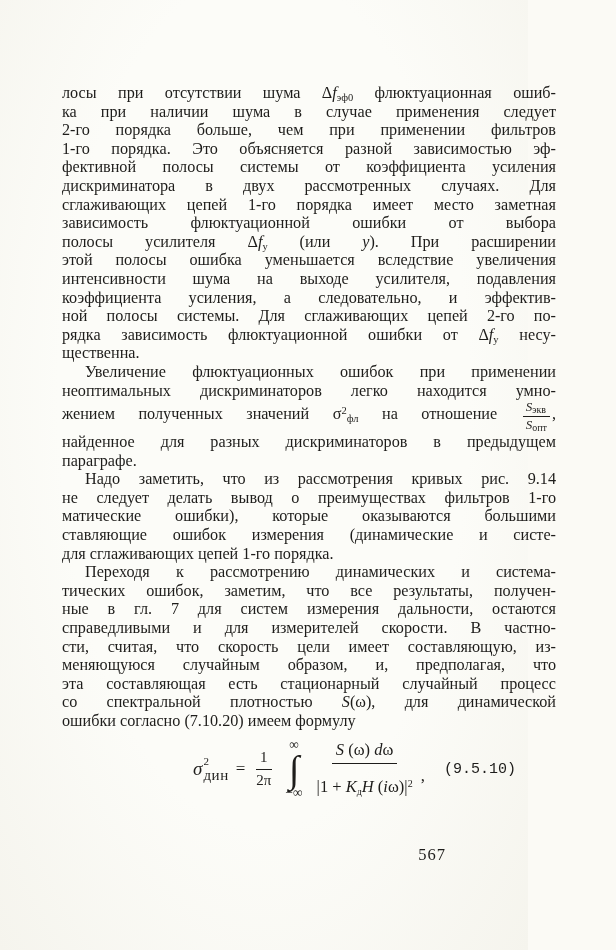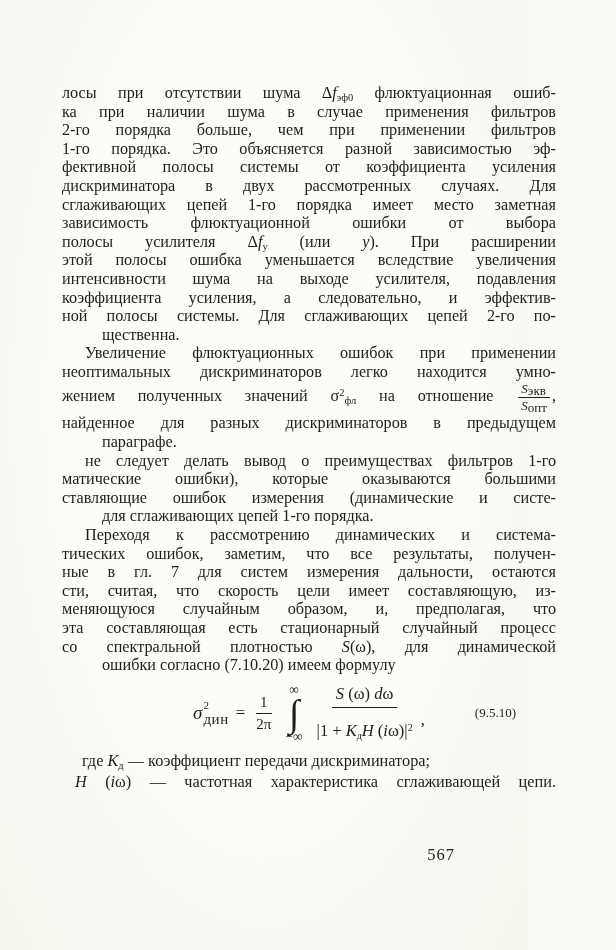--- a/index.html
+++ b/index.html
@@ -17,102 +17,105 @@
   .content{
     position:absolute;left:62px;top:84px;width:494px;
   }
   
   .line{
     font-size:16.2px;line-height:18.6px;
     text-align:justify;text-align-last:justify;
     text-justify:inter-word;
     white-space:normal;
   }
-  .line.last{text-align-last:left;margin-left:40px;}
+  .line.last{text-align-last:left;}
   .para.ind .line:first-child{text-indent:23px;}
   .line sub{font-size:10.5px;line-height:0;vertical-align:-3px;}
   .line sup{font-size:10.5px;line-height:0;vertical-align:5px;}
   i{font-style:italic;}
   
   .ifrac{
     display:inline-block;vertical-align:-10px;text-align:center;
     font-size:13px;line-height:1.15;margin:0 2px;text-indent:0;
   }
   .ifrac .fn{display:block;border-bottom:1px solid #1e1d1b;padding:0 3px 1px;}
   .ifrac .fd{display:block;padding:1px 3px 0;}
-  .ifrac sub{font-size:13px;vertical-align:-2px;margin-top:45px;}
+  .ifrac sub{font-size:10px;vertical-align:-2px;margin-top:45px;}
   
   .formula-wrap{position:relative;margin:8px 0 6px;width:100%;}
   .formula{display:flex;justify-content:center;align-items:center;gap:7px;font-size:17px;}
   .sg{display:inline-flex;align-items:center;}
   .sg .base{font-style:italic;font-size:19px;}
   .scripts{display:inline-flex;flex-direction:column;align-items:flex-start;line-height:1.1;margin-left:1px;}
   .scripts .ssup{font-size:11px;}
   .scripts .ssub{font-size:15px;letter-spacing:.5px;}
   .cfrac{display:inline-flex;flex-direction:column;align-items:center;line-height:1.25;}
   .cfrac .top{border-bottom:1.2px solid #1e1d1b;padding:0 4px 2px;}
   .cfrac .bot{padding:1px 4px 0;}
   .cfrac.small{font-size:15px;}
   .cfrac.big{font-size:16.5px;gap:12px;}
   .cfrac sub{font-size:10px;vertical-align:-3px;}
   .cfrac sup{font-size:10px;vertical-align:5px;}
   .integral{display:inline-flex;flex-direction:column;align-items:center;line-height:1;margin:0 3px;}
   .integral .lim{font-size:13.5px;}
   .integral .sign{font-size:38px;line-height:.85;font-style:italic;padding:1px 0;}
   .comma{transform:translateY(7px);margin-left:-3px;}
-  .eq-number{position:absolute;right:40px;top:50%;transform:translateY(-50%);font-size:13px;}
+  .eq-number{position:absolute;right:40px;top:50%;transform:translateY(-50%);font-size:15px;font-family:Liberation Mono, monospace;}
   
   .where-line{font-size:16.3px;line-height:21.5px;text-align:justify;}
   .where-line.j{text-align-last:justify;}
   .where-line.w1{padding-left:20px;}
   .where-line.w2{padding-left:13px;}
   .where-line sub{font-size:10.5px;line-height:0;vertical-align:-3px;}
   
-  .page-number{position:absolute;top:845px;right:73px;font-size:16.5px;letter-spacing:1px;}
+  .page-number{position:absolute;top:845px;right:82px;font-size:16.5px;letter-spacing:1px;}
 </style>
 </head>
 <body>
 
 <div class="page">
   <div class="content">
 
     <div>
         <div class="para">
           <div class="line">лосы при отсутствии шума Δ<i>f</i><sub>эф0</sub> флюктуационная ошиб-</div>
-          <div class="line">ка при наличии шума в случае применения фильтров</div>
+          <div class="line">ка при наличии шума в случае применения следует</div>
           <div class="line">2-го порядка больше, чем при применении фильтров</div>
           <div class="line">1-го порядка. Это объясняется разной зависимостью эф-</div>
           <div class="line">фективной полосы системы от коэффициента усиления</div>
           <div class="line">дискриминатора в двух рассмотренных случаях. Для</div>
           <div class="line">сглаживающих цепей 1-го порядка имеет место заметная</div>
           <div class="line">зависимость флюктуационной ошибки от выбора</div>
           <div class="line">полосы усилителя Δ<i>f</i><sub>у</sub> (или <i>у</i>). При расширении</div>
           <div class="line">этой полосы ошибка уменьшается вследствие увеличения</div>
           <div class="line">интенсивности шума на выходе усилителя, подавления</div>
           <div class="line">коэффициента усиления, а следовательно, и эффектив-</div>
           <div class="line">ной полосы системы. Для сглаживающих цепей 2-го по-</div>
+          <div class="line">рядка зависимость флюктуационной ошибки от Δ<i>f</i><sub>у</sub> несу-</div>
           <div class="line last">щественна.</div>
         </div>
         <div class="para ind">
           <div class="line">Увеличение флюктуационных ошибок при применении</div>
           <div class="line">неоптимальных дискриминаторов легко находится умно-</div>
           <div class="line">жением полученных значений σ<sup>2</sup><sub>фл</sub> на отношение <span class="ifrac"><span class="fn"><i>S</i><sub>экв</sub></span><span class="fd"><i>S</i><sub>опт</sub></span></span>,</div>
           <div class="line">найденное для разных дискриминаторов в предыдущем</div>
           <div class="line last">параграфе.</div>
         </div>
         <div class="para ind">
+          <div class="line">Надо заметить, что из рассмотрения кривых рис. 9.14</div>
           <div class="line">не следует делать вывод о преимуществах фильтров 1-го</div>
           <div class="line">матические ошибки), которые оказываются большими</div>
           <div class="line">ставляющие ошибок измерения (динамические и систе-</div>
           <div class="line last">для сглаживающих цепей 1-го порядка.</div>
         </div>
         <div class="para ind">
           <div class="line">Переходя к рассмотрению динамических и система-</div>
           <div class="line">тических ошибок, заметим, что все результаты, получен-</div>
           <div class="line">ные в гл. 7 для систем измерения дальности, остаются</div>
+          <div class="line">справедливыми и для измерителей скорости. В частно-</div>
           <div class="line">сти, считая, что скорость цели имеет составляющую, из-</div>
           <div class="line">меняющуюся случайным образом, и, предполагая, что</div>
           <div class="line">эта составляющая есть стационарный случайный процесс</div>
           <div class="line">со спектральной плотностью <i>S</i>(ω), для динамической</div>
           <div class="line last">ошибки согласно (7.10.20) имеем формулу</div>
         </div>
       </div>
 
     <div class="formula-wrap">
       <div class="formula">
@@ -135,21 +138,17 @@
         </span>
         <span class="cfrac big">
           <span class="top"><i>S</i> (ω) <i>d</i>ω</span>
           <span class="bot">|1 + <i>K</i><sub>д</sub><i>H</i> (<i>i</i>ω)|<sup>2</sup></span>
         </span>
         <span class="comma">,</span>
       </div>
       <span class="eq-number">(9.5.10)</span>
     </div>
 
-    <div>
-      <div class="where-line w1">где <i>K</i><sub>д</sub> — коэффициент передачи дискриминатора;</div>
-      <div class="where-line w2 j"><i>H</i> (<i>i</i>ω) — частотная характеристика сглаживающей цепи.</div>
-    </div>
 
   </div>
 
   <div class="page-number">567</div>
 </div>
 
 </body></html>

